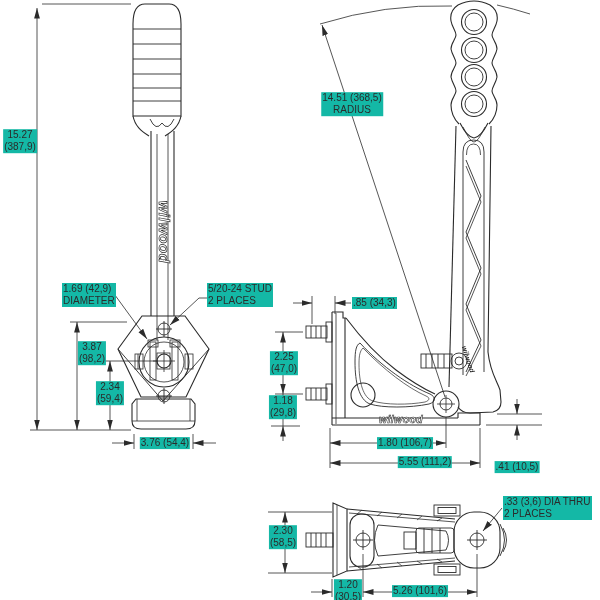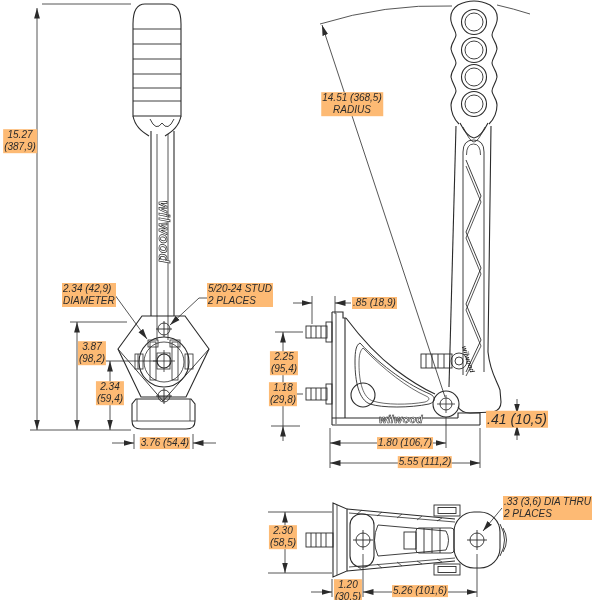--- a/index.html
+++ b/index.html
@@ -1,22 +1,22 @@
 <!DOCTYPE html>
 <html><head>
 <meta charset="utf-8">
 <style>
   html,body{margin:0;padding:0;background:#fff;}
   .sheet{position:relative;width:600px;height:600px;background:#fff;overflow:hidden;
          font-family:"Liberation Sans","DejaVu Sans",sans-serif;}
   .sheet svg{position:absolute;left:0;top:0;}
   .lbl{position:absolute;font-size:10px;line-height:1.18;color:#2b2b2b;
-       white-space:pre-line;background:#fdba74;padding:0 1px;z-index:2;font-style:italic;}
+       white-space:pre-line;background:#14b8a6;padding:0 1px;z-index:2;}
   .lbl.c{transform:translate(-50%,-50%);text-align:center;}
-  .lbl.r41{font-size:14px;}
+  .lbl.r41{font-size:10px;margin-top:48px;}
 </style>
 </head>
 <body>
 
 <div class="sheet">
 
 <svg width="600" height="600" viewBox="0 0 600 600">
   <defs>
     <marker id="ar" markerWidth="11" markerHeight="7" refX="10.5" refY="3.5" orient="auto-start-reverse" markerUnits="userSpaceOnUse">
       <path d="M10.5,3.5 L0,0.6 L0,6.4 Z" fill="#2b2b2b"></path>
@@ -279,30 +279,30 @@
   </g>
 </svg>
 
 <div class="lbl c" style="left:20px;top:141px">15.27
 (387,9)</div>
 <div class="lbl c" style="left:92px;top:353px">3.87
 (98,2)</div>
 <div class="lbl c" style="left:110px;top:393px">2.34
 (59,4)</div>
 <div class="lbl c" style="left:165px;top:443px">3.76 (54,4)</div>
-<div class="lbl" style="left:62px;top:283px">2.34 (42,9)
+<div class="lbl" style="left:62px;top:283px">1.69 (42,9)
 DIAMETER</div>
 <div class="lbl" style="left:207px;top:283px">5/20-24 STUD
 2 PLACES</div>
 <div class="lbl c" style="left:352px;top:104px">14.51 (368,5)
 RADIUS</div>
-<div class="lbl" style="left:352px;top:297px">.85 (18,9)</div>
+<div class="lbl" style="left:352px;top:297px">.85 (34,3)</div>
 <div class="lbl c" style="left:284px;top:363px">2.25
-(95,4)</div>
-<div class="lbl c" style="left:283px;top:394px">1.18
+(47,0)</div>
+<div class="lbl c" style="left:283px;top:407px">1.18
 (29,8)</div>
 <div class="lbl c r41" style="left:517px;top:419px">.41 (10,5)</div>
 <div class="lbl c" style="left:405px;top:443px">1.80 (106,7)</div>
 <div class="lbl c" style="left:425px;top:462px">5.55 (111,2)</div>
 <div class="lbl" style="left:503px;top:496px">.33 (3,6) DIA THRU
 2 PLACES</div>
 <div class="lbl c" style="left:283px;top:537px">2.30
 (58,5)</div>
 <div class="lbl c" style="left:348px;top:591px">1.20
 (30,5)</div>

